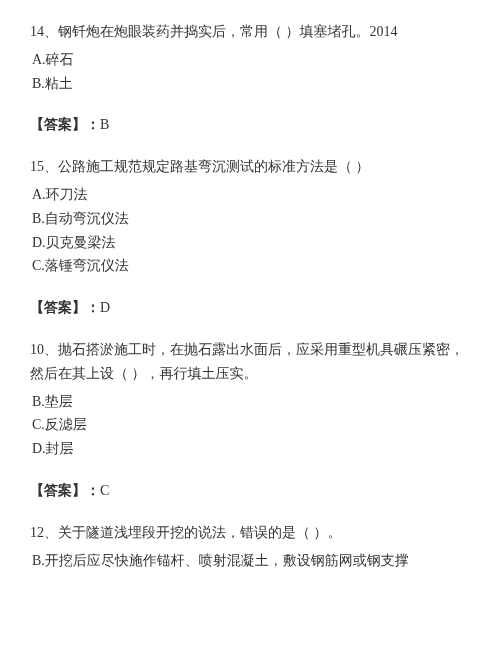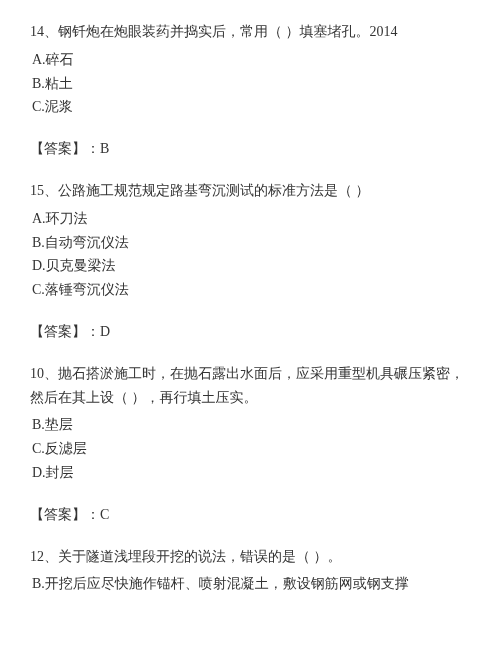--- a/index.html
+++ b/index.html
@@ -27,37 +27,36 @@
       margin-left: 2px;
     }
     .answer-block {
       margin-top: 8px;
       margin-bottom: 8px;
     }
     .answer-text {
       font-weight: normal;
     }
     .bracket {
-      font-weight: normal;
+      font-weight: bold;
       margin-top: 32px;
     }
     .divider {
       height: 10px;
     }
   </style>
 </head>
 <body>
 
 <div>
 
   <div class="question-block">
     <div class="question-text">14、钢钎炮在炮眼装药并捣实后，常用（    ）填塞堵孔。2014</div>
     <div class="option">A.碎石</div>
     <div class="option">B.粘土</div>
-    <div class="option">C.泥浆</div>
   </div>
 
   <div class="answer-block">
     <span class="bracket">【答案】：</span><span class="answer-text">B</span>
   </div>
 
   <div class="divider"></div>
 
   <div class="question-block">
     <div class="question-text">15、公路施工规范规定路基弯沉测试的标准方法是（    ）</div>

